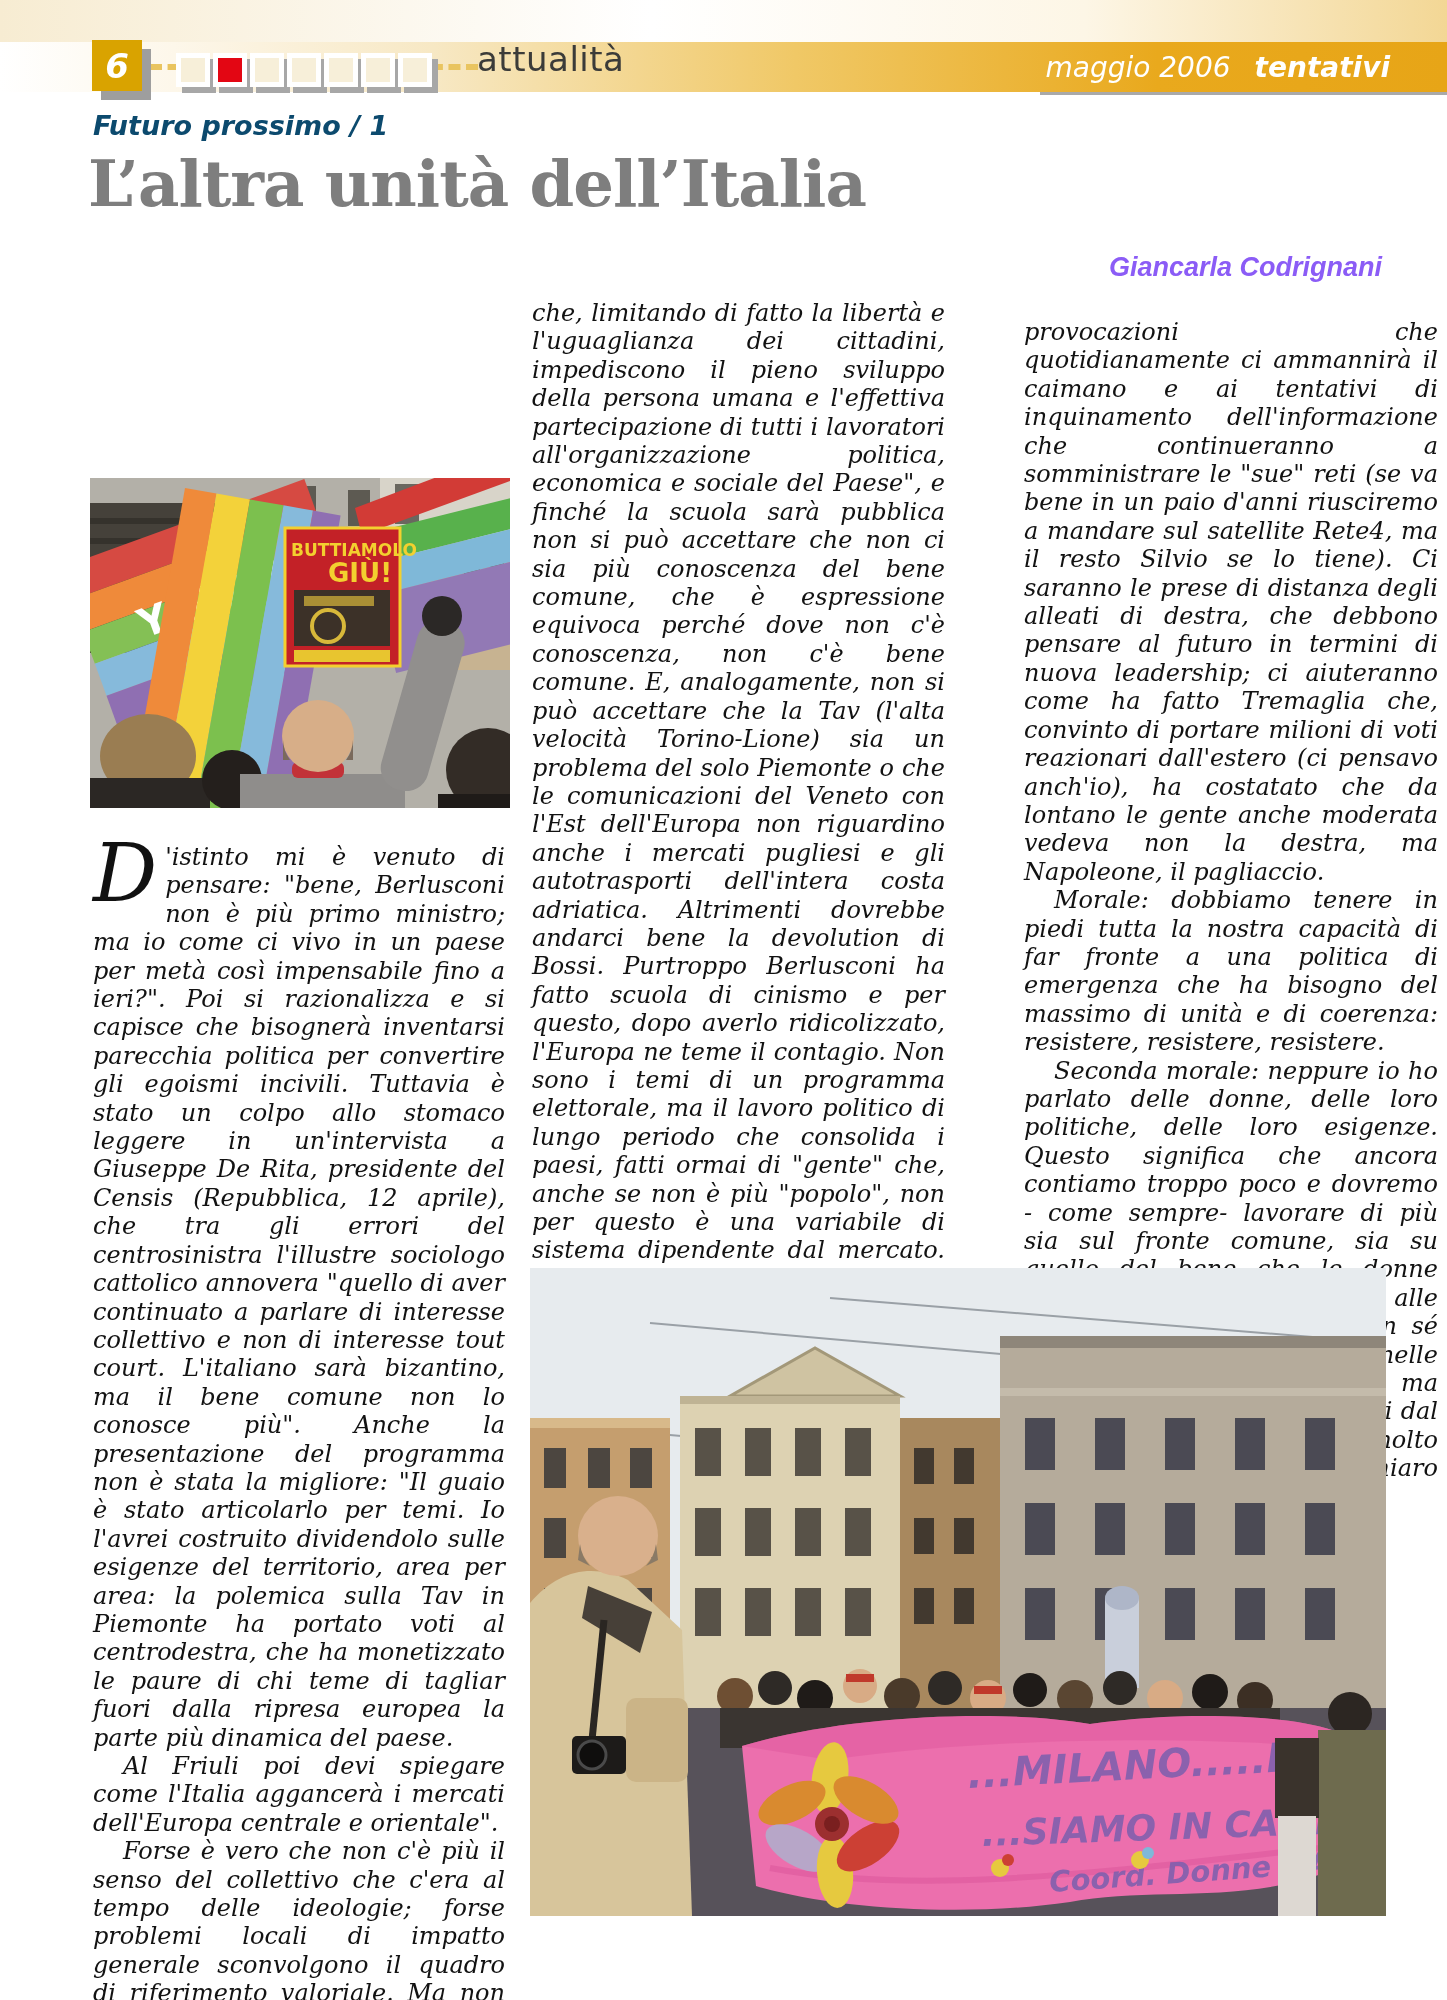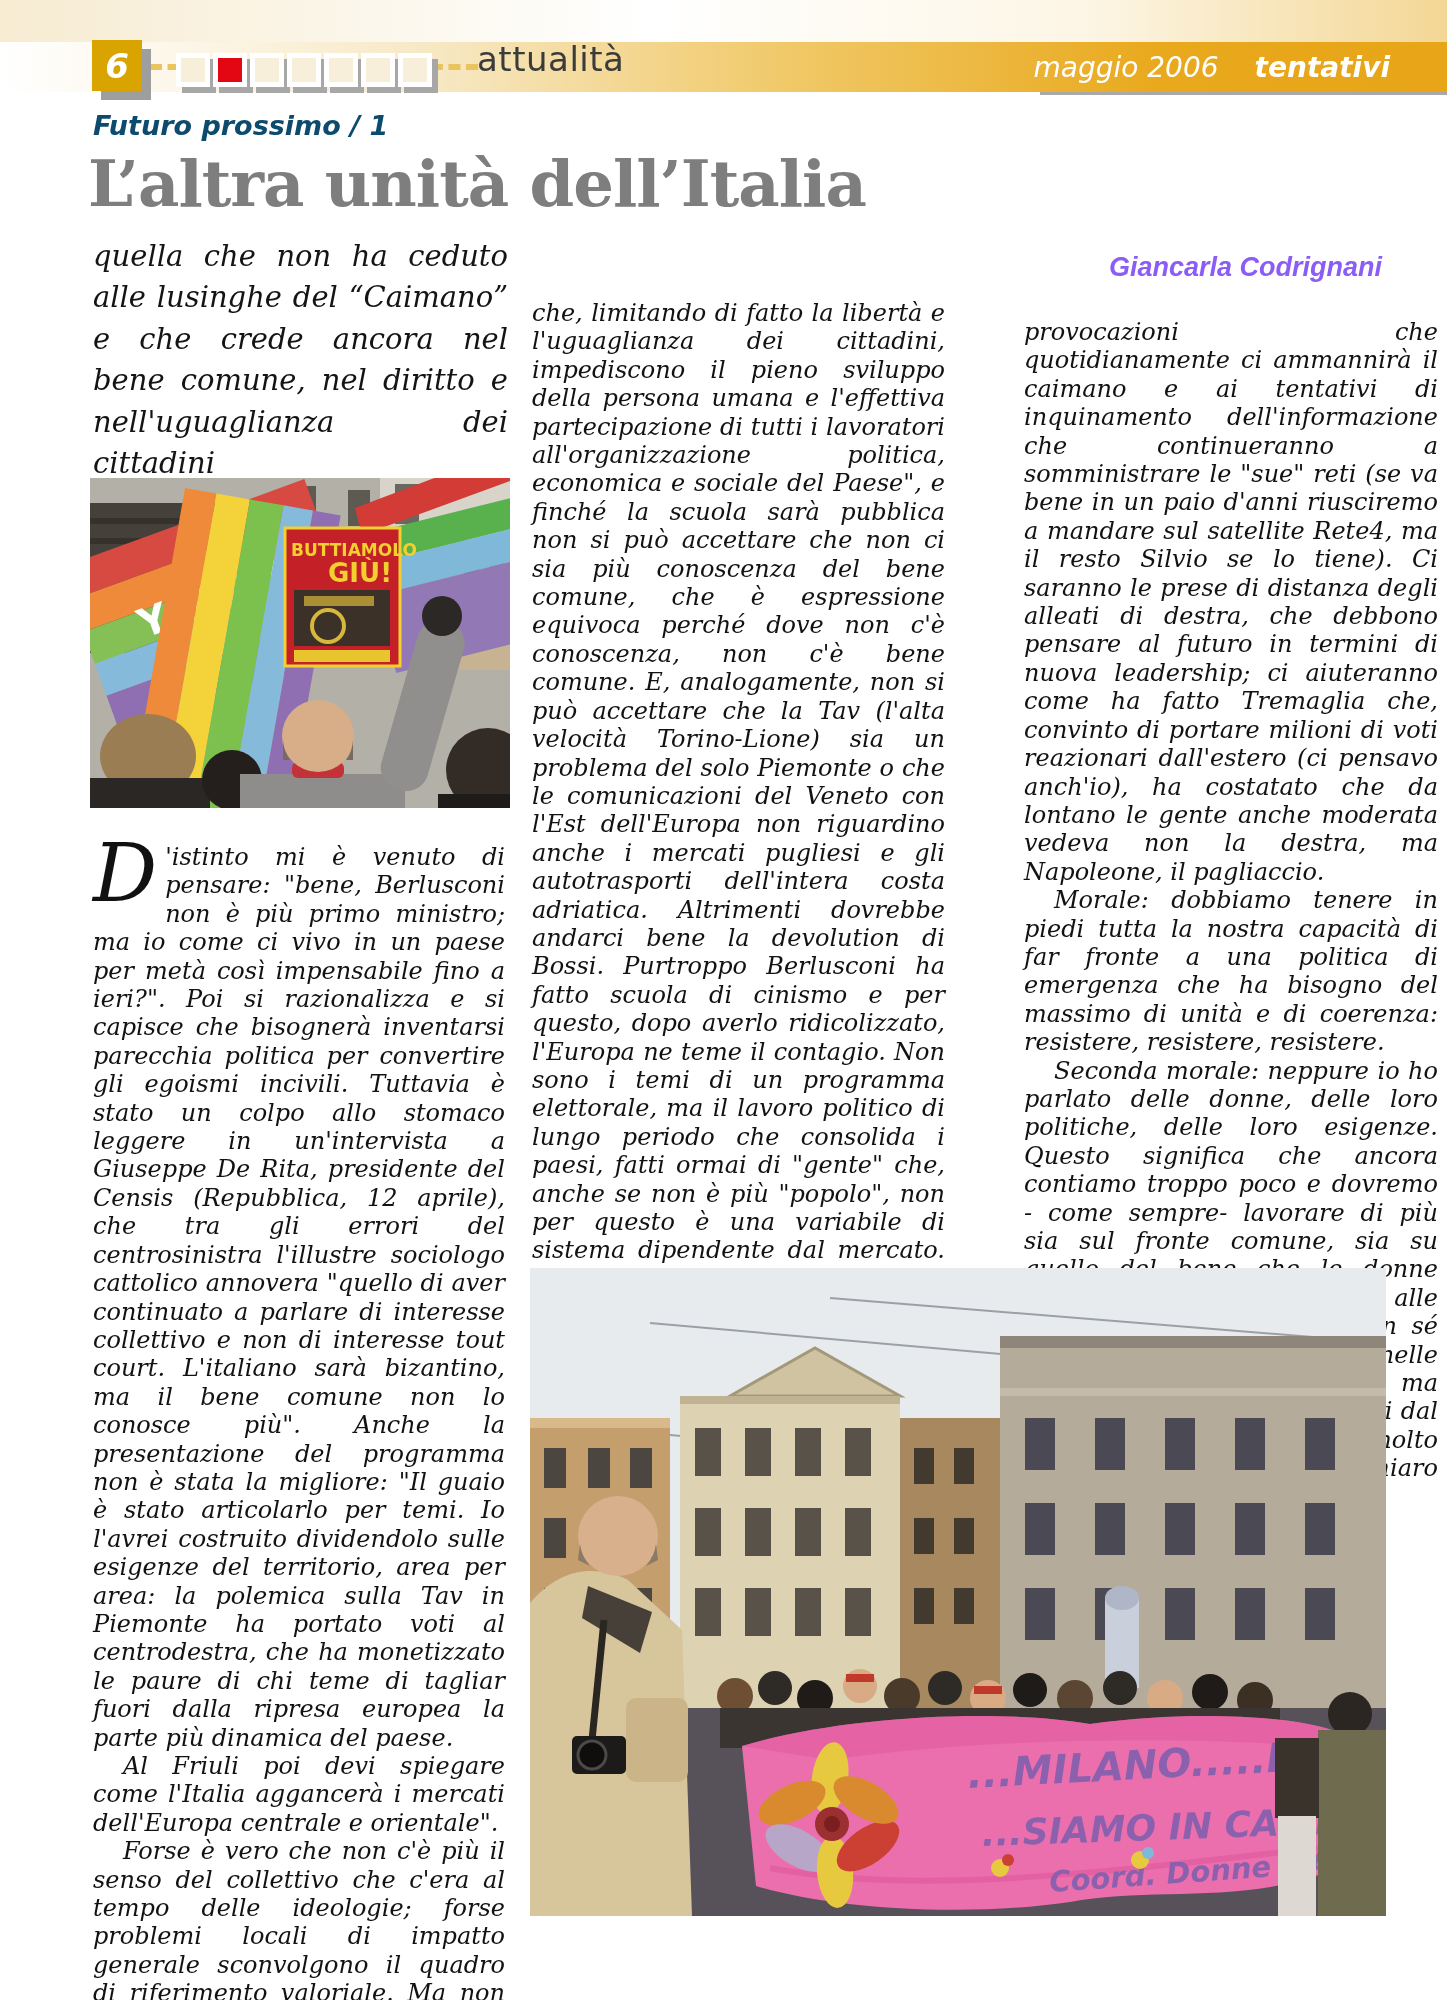--- a/index.html
+++ b/index.html
@@ -15,21 +15,21 @@
                box-shadow:9px 9px 0 0 #9e9e9e;display:flex;align-items:center;justify-content:center;
                color:#ffffff;font-family:"DejaVu Sans",sans-serif;font-weight:bold;font-size:34px;font-style:italic;}
   .dotted-connector{position:absolute;left:150px;top:64px;width:328px;height:0;
                     border-top:6px dashed #e9c45f;}
   .squares-row{position:absolute;left:176px;top:53px;display:flex;gap:3px;}
   .nav-square{width:24px;height:24px;background:#f7efd9;border:5px solid #ffffff;
               box-shadow:6px 6px 0 0 #a7a7a7;}
   .nav-square.red{background:#e30613;}
   .section-label{position:absolute;left:477px;top:42px;height:34px;display:flex;align-items:center;
                  font-family:"DejaVu Sans",sans-serif;font-size:34px;color:#3b3b39;letter-spacing:.5px;}
-  .issue-info{position:absolute;right:57px;top:42px;height:50px;display:flex;align-items:center;gap:36px;
+  .issue-info{position:absolute;right:57px;top:42px;height:50px;display:flex;align-items:center;gap:24px;
               font-family:"DejaVu Sans",sans-serif;font-style:italic;color:#ffffff;font-size:28px;}
   .issue-info .mag{font-weight:bold;}
   
   .kicker{position:absolute;left:93px;top:110px;font-family:"DejaVu Sans",sans-serif;
           font-style:italic;font-weight:bold;font-size:27px;color:#0c4a6e;}
   .article-title{position:absolute;left:88px;top:146px;font-family:"DejaVu Serif",serif;
                  font-weight:bold;font-size:64px;color:#7e7e7e;letter-spacing:-1px;}
   .standfirst{position:absolute;left:93px;top:236px;width:415px;font-style:italic;font-size:29px;
               line-height:1.43;color:#141414;text-align:justify;}
   .byline{position:absolute;left:968px;top:252px;width:414px;text-align:right;
@@ -73,21 +73,20 @@
     <div class="nav-square"></div>
   </div>
   <div class="section-label">attualità</div>
   <div class="issue-info">
     <span>maggio 2006</span>
     <span class="mag">tentativi</span>
   </div>
 
   <div class="kicker">Futuro prossimo / 1</div>
   <div class="article-title">L’altra unità dell’Italia</div>
-  <div class="standfirst">quella che non ha ceduto alle lusinghe del “Caimano” e che crede ancora nel bene comune, nel diritto e nell'uguaglianza dei cittadini</div>
   <div class="byline">Giancarla Codrignani</div>
 
   <div class="photo1">
     <svg viewBox="0 0 420 330" width="420" height="330">
       <rect x="0" y="0" width="420" height="330" fill="#b3b0a8"></rect>
       <rect x="290" y="0" width="130" height="75" fill="#d8d4c9"></rect>
       <g>
         <rect x="0" y="25" width="155" height="150" fill="#45413a"></rect>
         <rect x="0" y="40" width="155" height="6" fill="#35322c"></rect>
         <rect x="0" y="60" width="155" height="6" fill="#35322c"></rect>

